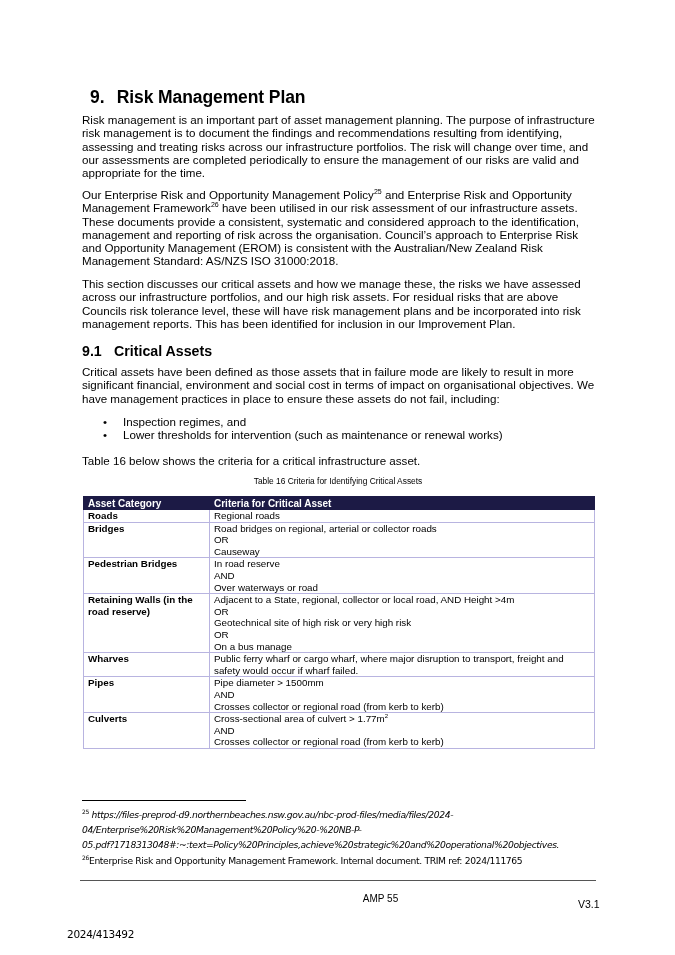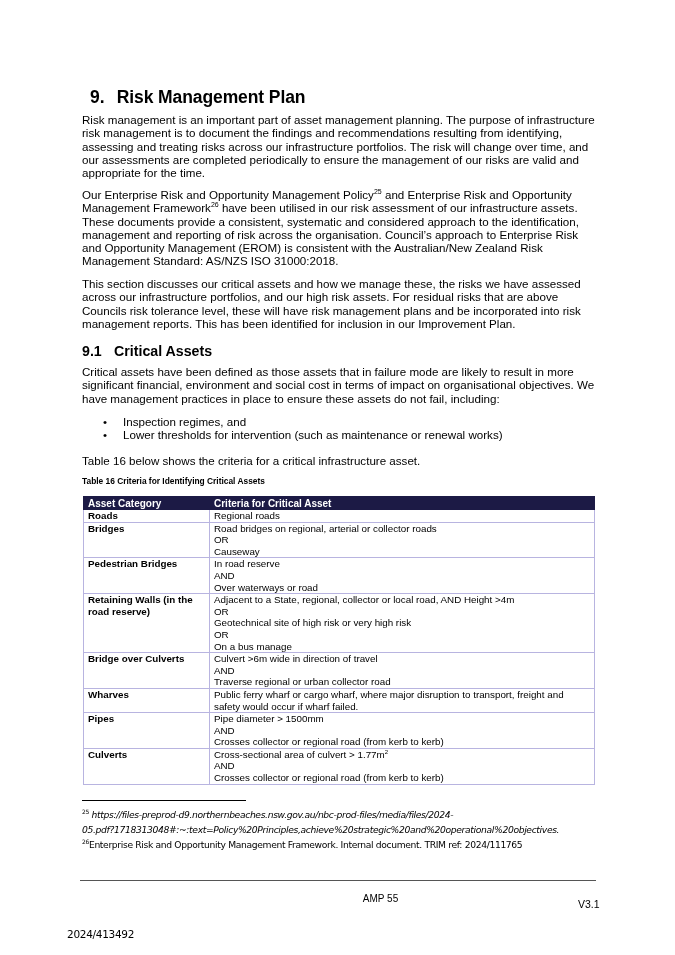--- a/index.html
+++ b/index.html
@@ -28,21 +28,21 @@
     #p4 { top: 365px; }
     ul.bullets {
       position: absolute; left: 82px; top: 415px; margin: 0; padding: 0;
       list-style: none; font-size: 11.6px; line-height: 13.4px; width: 515px;
     }
     ul.bullets li { position: relative; padding-left: 41px; }
     ul.bullets li .dot { position: absolute; left: 21px; top: 0; }
     #p5 { top: 454px; }
     .caption {
       position: absolute; left: 82px; width: 512px; top: 476px;
-      font-size: 8.4px; font-weight: bold;
+      text-align: center; font-size: 8.4px; font-weight: normal;
     }
     table.crit {
       position: absolute; left: 83px; top: 496px; width: 512px;
       border-collapse: collapse; font-size: 9.8px; line-height: 11.6px;
     }
     table.crit td, table.crit th {
       border: 1px solid #b8b4e0; padding: 0 4px; vertical-align: top; text-align: left;
     }
     table.crit th {
       background: #1c1a45; color: #ffffff; font-weight: bold; font-size: 10px;
@@ -135,28 +135,20 @@
       <td class="cat">Retaining Walls (in the road reserve)</td>
       <td class="crit-cell">
         <div>Adjacent to a State, regional, collector or local road, AND Height &gt;4m</div>
         <div>OR</div>
         <div>Geotechnical site of high risk or very high risk</div>
         <div>OR</div>
         <div>On a bus manage</div>
       </td>
     </tr>
     <tr>
-      <td class="cat">Bridge over Culverts</td>
-      <td class="crit-cell">
-        <div>Culvert &gt;6m wide in direction of travel</div>
-        <div>AND</div>
-        <div>Traverse regional or urban collector road</div>
-      </td>
-    </tr>
-    <tr>
       <td class="cat">Wharves</td>
       <td class="crit-cell">
         <div>Public ferry wharf or cargo wharf, where major disruption to transport, freight and</div>
         <div>safety would occur if wharf failed.</div>
       </td>
     </tr>
     <tr>
       <td class="cat">Pipes</td>
       <td class="crit-cell">
         <div>Pipe diameter &gt; 1500mm</div>
@@ -172,20 +164,21 @@
         <div>Crosses collector or regional road (from kerb to kerb)</div>
       </td>
     </tr>
   </tbody>
 </table>
 
 <div class="fn-rule"></div>
 
 <div class="footnotes">
   <div><sup>25</sup> <span class="url">https://files-preprod-d9.northernbeaches.nsw.gov.au/nbc-prod-files/media/files/2024-</span></div>
+  <div><span class="url">04/Enterprise%20Risk%20Management%20Policy%20-%20NB-P-</span></div>
   <div><span class="url">05.pdf?1718313048#:~:text=Policy%20Principles,achieve%20strategic%20and%20operational%20objectives.</span></div>
   <div><sup>26</sup><span>Enterprise Risk and Opportunity Management Framework. Internal document. TRIM ref: 2024/111765</span></div>
 </div>
 
 <div class="footer-rule"></div>
 <div class="footer-left">2024/413492</div>
 <div class="footer-center">AMP 55</div>
 <div class="footer-right">V3.1</div>
 
 </body></html>

